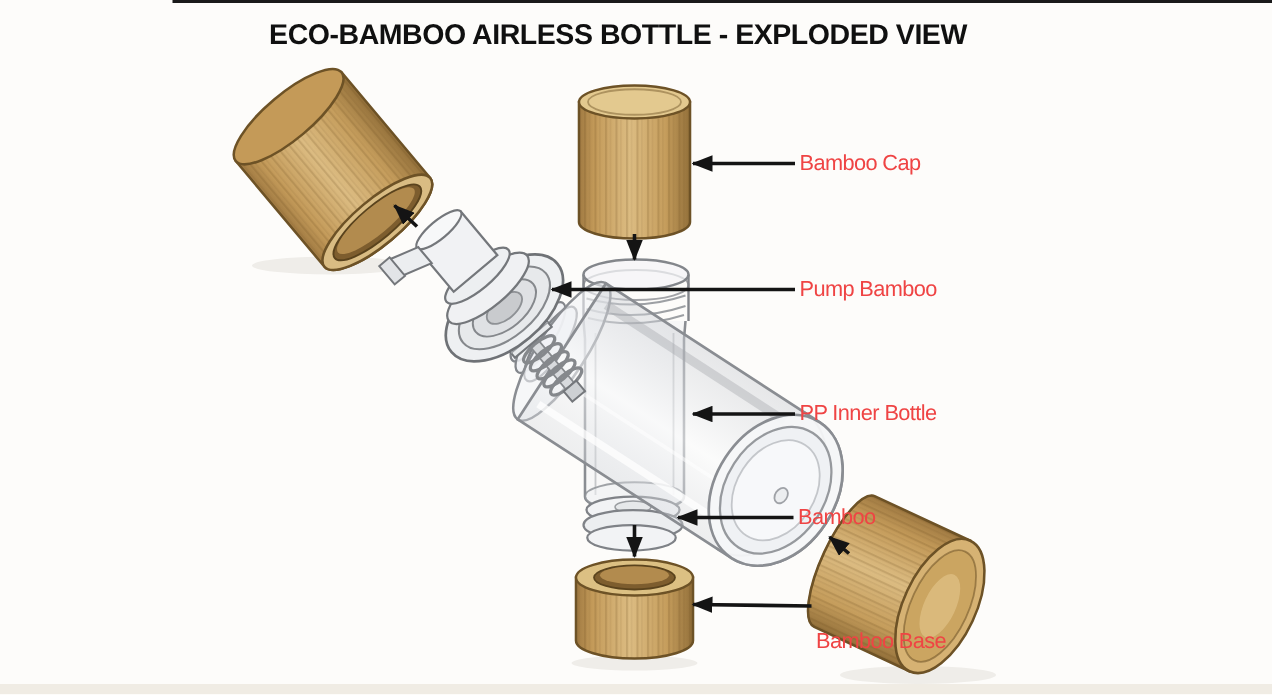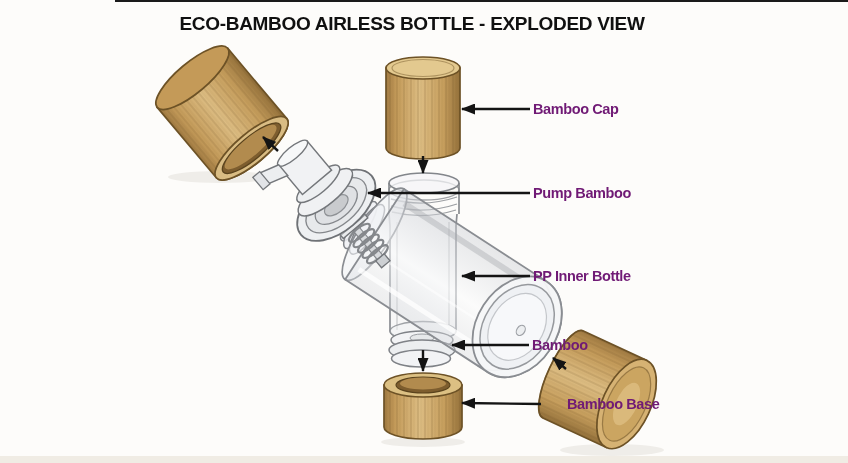--- a/index.html
+++ b/index.html
@@ -11,28 +11,28 @@
   }
   .top-line { position:absolute; top:0; left:115px; right:0; height:2px; background:#1a1a1a; }
   .bottom-strip { position:absolute; bottom:0; left:0; width:100%; height:7px; background:rgba(233,228,217,0.65); }
   .title {
     position:absolute; top:13px; left:0; width:824px; text-align:center;
     font-size:19px; font-weight:bold; letter-spacing:-0.3px; color:#101010;
     white-space:nowrap;
   }
   .label {
     position:absolute; transform:translateY(-50%);
-    font-size:14.5px; font-weight:700; letter-spacing:-0.4px; color:#701a75;
+    font-size:14.5px; font-weight:400; letter-spacing:-0.4px; color:#ef4444;
     white-space:nowrap;
   }
   .lbl-bamboo-cap      { left:533px; top:109px; }
   .lbl-pump-engine     { left:533px; top:193px; }
   .lbl-pp-inner-bottle { left:533px; top:276px; }
   .lbl-piston          { left:532px; top:345px; }
-  .lbl-bamboo-base     { left:544px; top:404px;margin-left:23px; }
+  .lbl-bamboo-base     { left:544px; top:428px; }
   svg.art { position:absolute; top:0; left:0; }
 </style>
 </head>
 <body>
 
 <div class="stage">
 
   <div class="top-line"></div>
   <div class="bottom-strip"></div>
 

